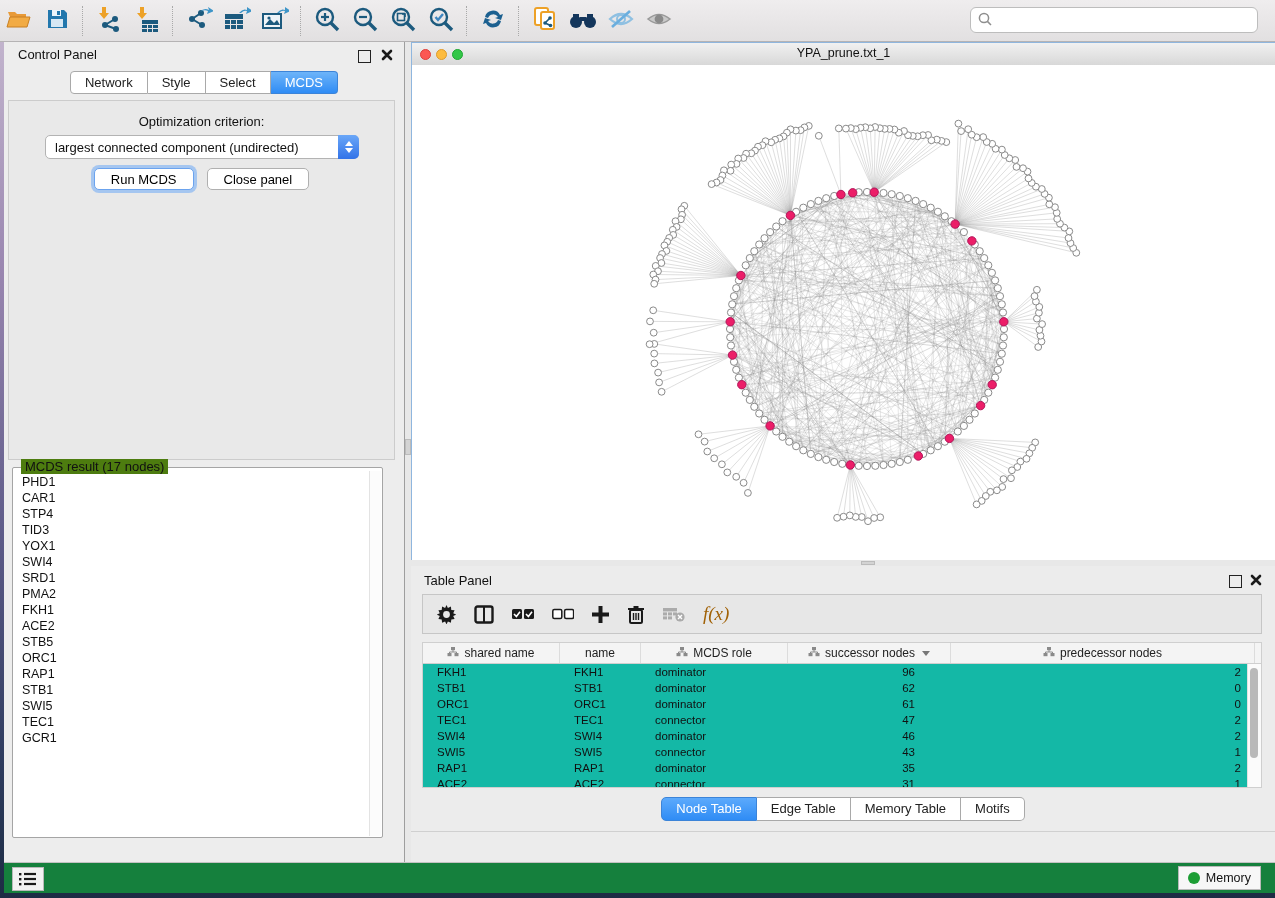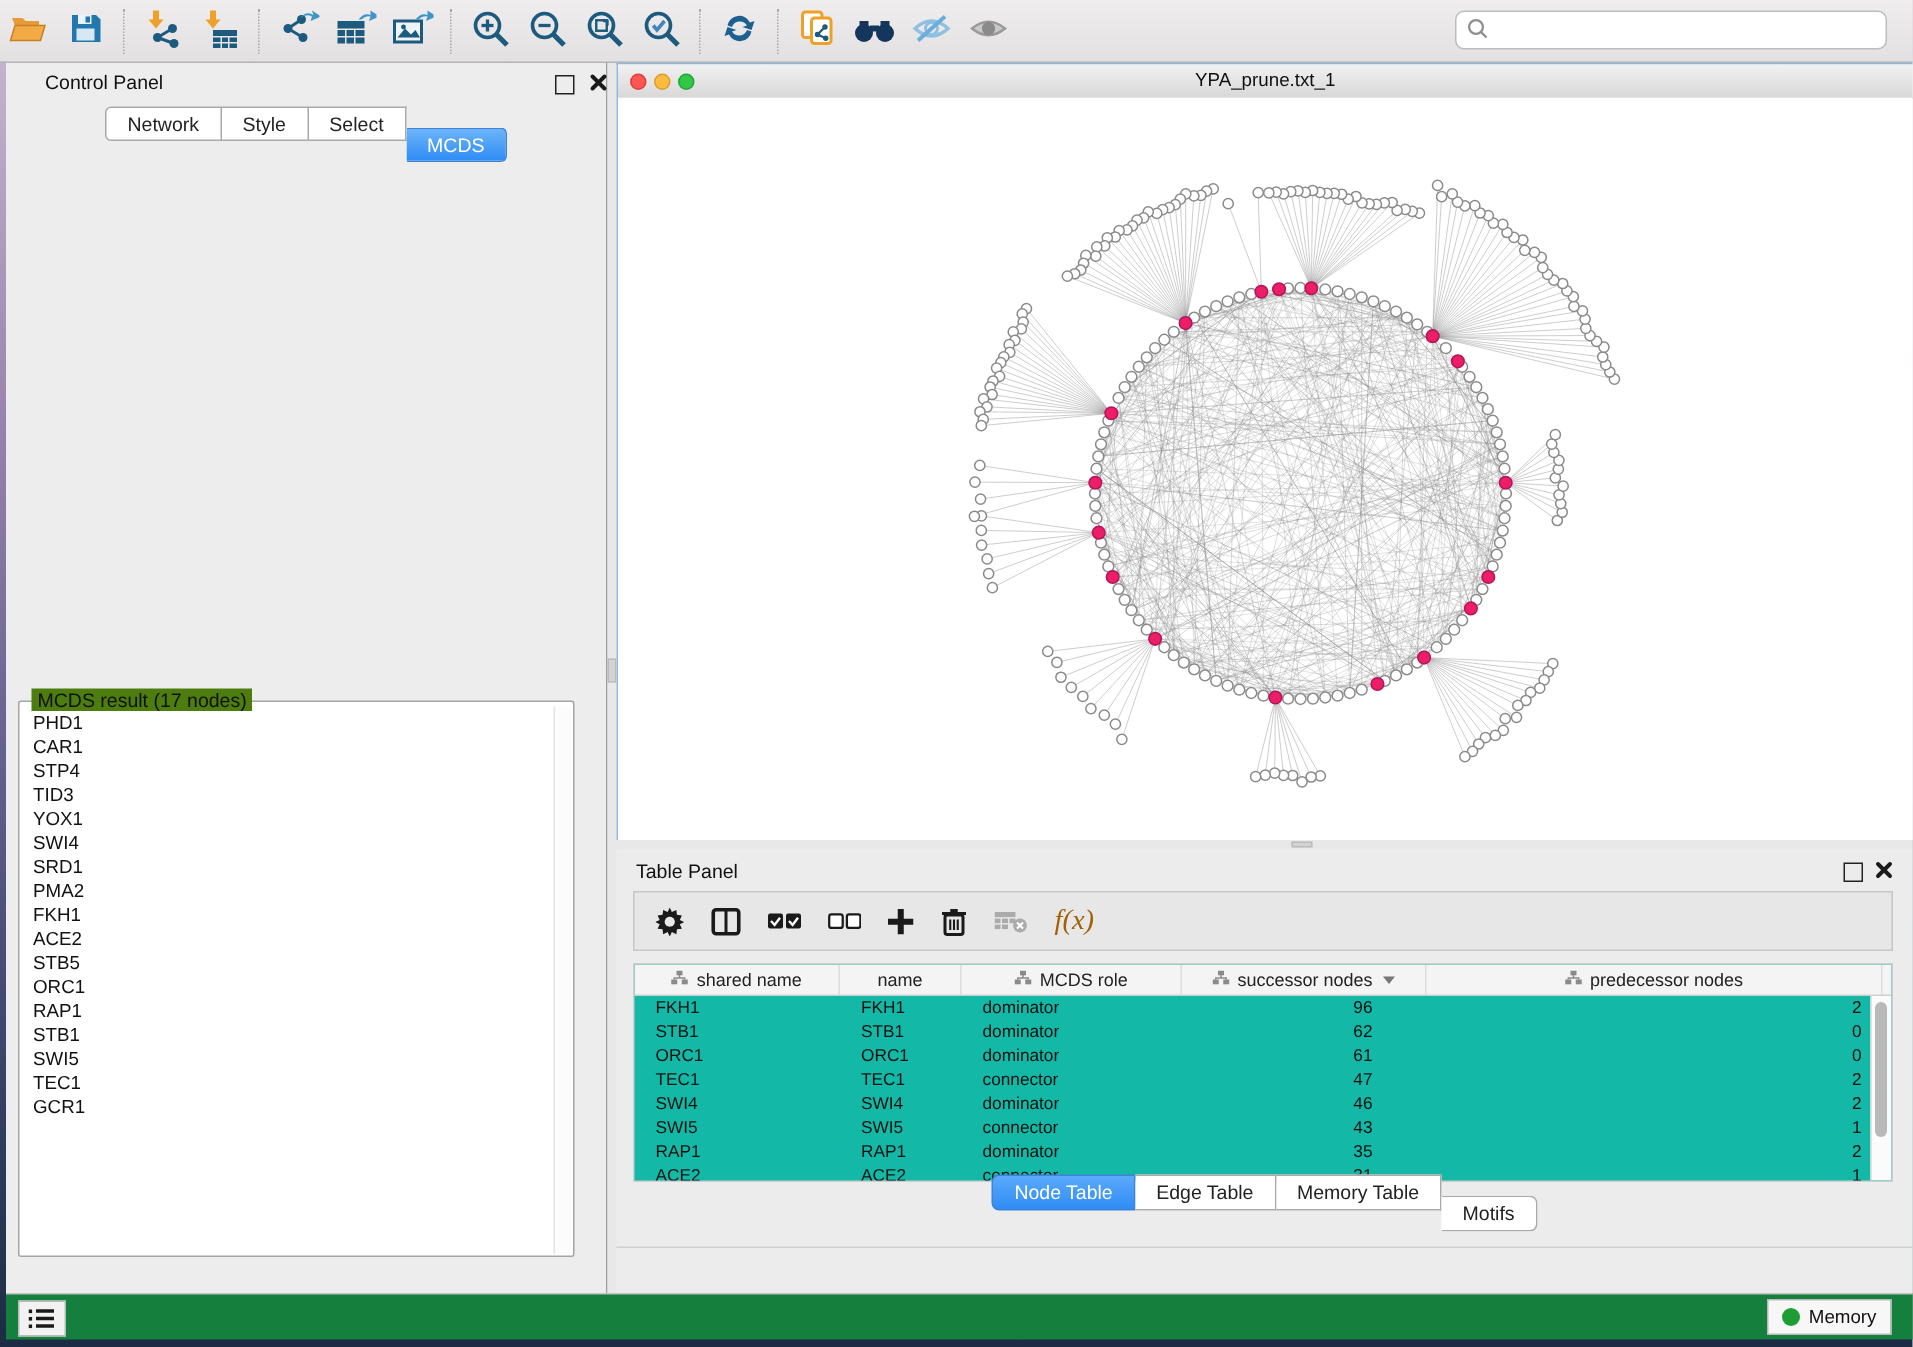--- a/index.html
+++ b/index.html
@@ -14,31 +14,31 @@
     background:linear-gradient(180deg,#efedee,#e2e0e1);border-bottom:1px solid #b5b3b4;
     display:flex;align-items:center;z-index:5;}
   .tb-btn{width:38px;height:36px;display:flex;align-items:center;justify-content:center;flex:0 0 auto;}
   .tb-sep{width:1px;height:30px;border-left:1px dotted #a9a9a9;margin:0 6px;flex:0 0 auto;}
   .search-wrap{position:absolute;right:17px;top:7px;width:288px;height:26px;background:#fff;
     border:1px solid #bdbdbd;border-radius:6px;display:flex;align-items:center;padding:0 6px;box-sizing:border-box;}
   .search-wrap input{border:none;outline:none;flex:1;font:13px "Liberation Sans",sans-serif;background:transparent;}
   
   .app-area{position:absolute;left:4px;top:41px;right:0;bottom:35px;background:#ededed;}
   .control-panel{position:absolute;left:0;top:0;width:401px;height:100%;background:#ededed;border-right:1px solid #9e9e9e;box-sizing:border-box;}
-  .panel-title-row{position:absolute;left:16px;top:6px;width:100%;height:20px;}
+  .panel-title-row{position:absolute;left:4px;top:6px;width:100%;height:20px;}
   .panel-title{position:absolute;left:10px;top:0;font-size:13px;color:#111;}
   .float-box{position:absolute;top:3px;width:11px;height:11px;border:1.5px solid #222;background:transparent;}
   .close-x{position:absolute;top:1px;width:14px;height:14px;}
   .close-x svg{display:block;}
   .cp-float{right:37px;} .cp-close{right:14px;}
   .cp-tabs{position:absolute;left:0;top:30px;width:100%;display:flex;justify-content:center;}
   .seg-btn{height:21px;line-height:21px;padding:0 14px;background:#fff;border:1px solid #a9a9a9;border-left:none;
     font-size:13px;color:#222;text-align:center;}
   .seg-btn:first-child{border-left:1px solid #a9a9a9;border-radius:4px 0 0 4px;}
-  .seg-btn:last-child{border-radius:0 4px 4px 0;margin-top:14px;}
+  .seg-btn:last-child{border-radius:0 4px 4px 0;}
   .seg-btn.active{background:linear-gradient(180deg,#6db4f9,#2f8cf5);color:#fff;border-color:#3c84d8;}
   .cp-inset{position:absolute;left:4px;top:59px;width:387px;height:360px;background:#e9e9e9;border:1px solid #cccccc;box-sizing:border-box;}
   .opt-label{margin-top:13px;text-align:center;font-size:13px;}
   .select-box{position:absolute;left:36px;top:34px;width:314px;height:24px;background:#fff;border:1px solid #b3b3b3;
     border-radius:5px;display:flex;align-items:center;box-sizing:border-box;}
   .select-box .sel-text{flex:1;padding-left:9px;font-size:13px;white-space:nowrap;}
   .stepper{width:21px;height:24px;margin:-1px -1px -1px 0;border-radius:0 5px 5px 0;
     background:linear-gradient(180deg,#6aa7f8,#3273e8);display:flex;flex-direction:column;align-items:center;justify-content:center;gap:2px;}
   .tri-up{width:0;height:0;border-left:4px solid transparent;border-right:4px solid transparent;border-bottom:5px solid #fff;}
   .tri-dn{width:0;height:0;border-left:4px solid transparent;border-right:4px solid transparent;border-top:5px solid #fff;}
@@ -260,20 +260,34 @@
             <path d="M3 3 L11 11 M11 3 L3 11" stroke="#1a1a1a" stroke-width="2.6" stroke-linecap="round"></path>
           </svg>
         </span>
     </div>
     <div class="cp-tabs">
         <div class="seg-btn">Network</div>
         <div class="seg-btn">Style</div>
         <div class="seg-btn">Select</div>
         <div class="seg-btn active">MCDS</div>
       </div>
+    <div class="cp-inset">
+      <div class="opt-label">Optimization criterion:</div>
+      <div class="select-box">
+        <span class="sel-text">largest connected component (undirected)</span>
+        <span class="stepper">
+            <span class="tri-up"></span>
+            <span class="tri-dn"></span>
+          </span>
+      </div>
+      <div class="btn-row">
+        <button class="mac-btn focused">Run MCDS</button>
+        <button class="mac-btn">Close panel</button>
+      </div>
+    </div>
     <div class="group-box">
       <span class="group-legend">MCDS result (17 nodes)</span>
       <div class="mcds-list">
           <div class="mcds-item">PHD1</div>
           <div class="mcds-item">CAR1</div>
           <div class="mcds-item">STP4</div>
           <div class="mcds-item">TID3</div>
           <div class="mcds-item">YOX1</div>
           <div class="mcds-item">SWI4</div>
           <div class="mcds-item">SRD1</div>

